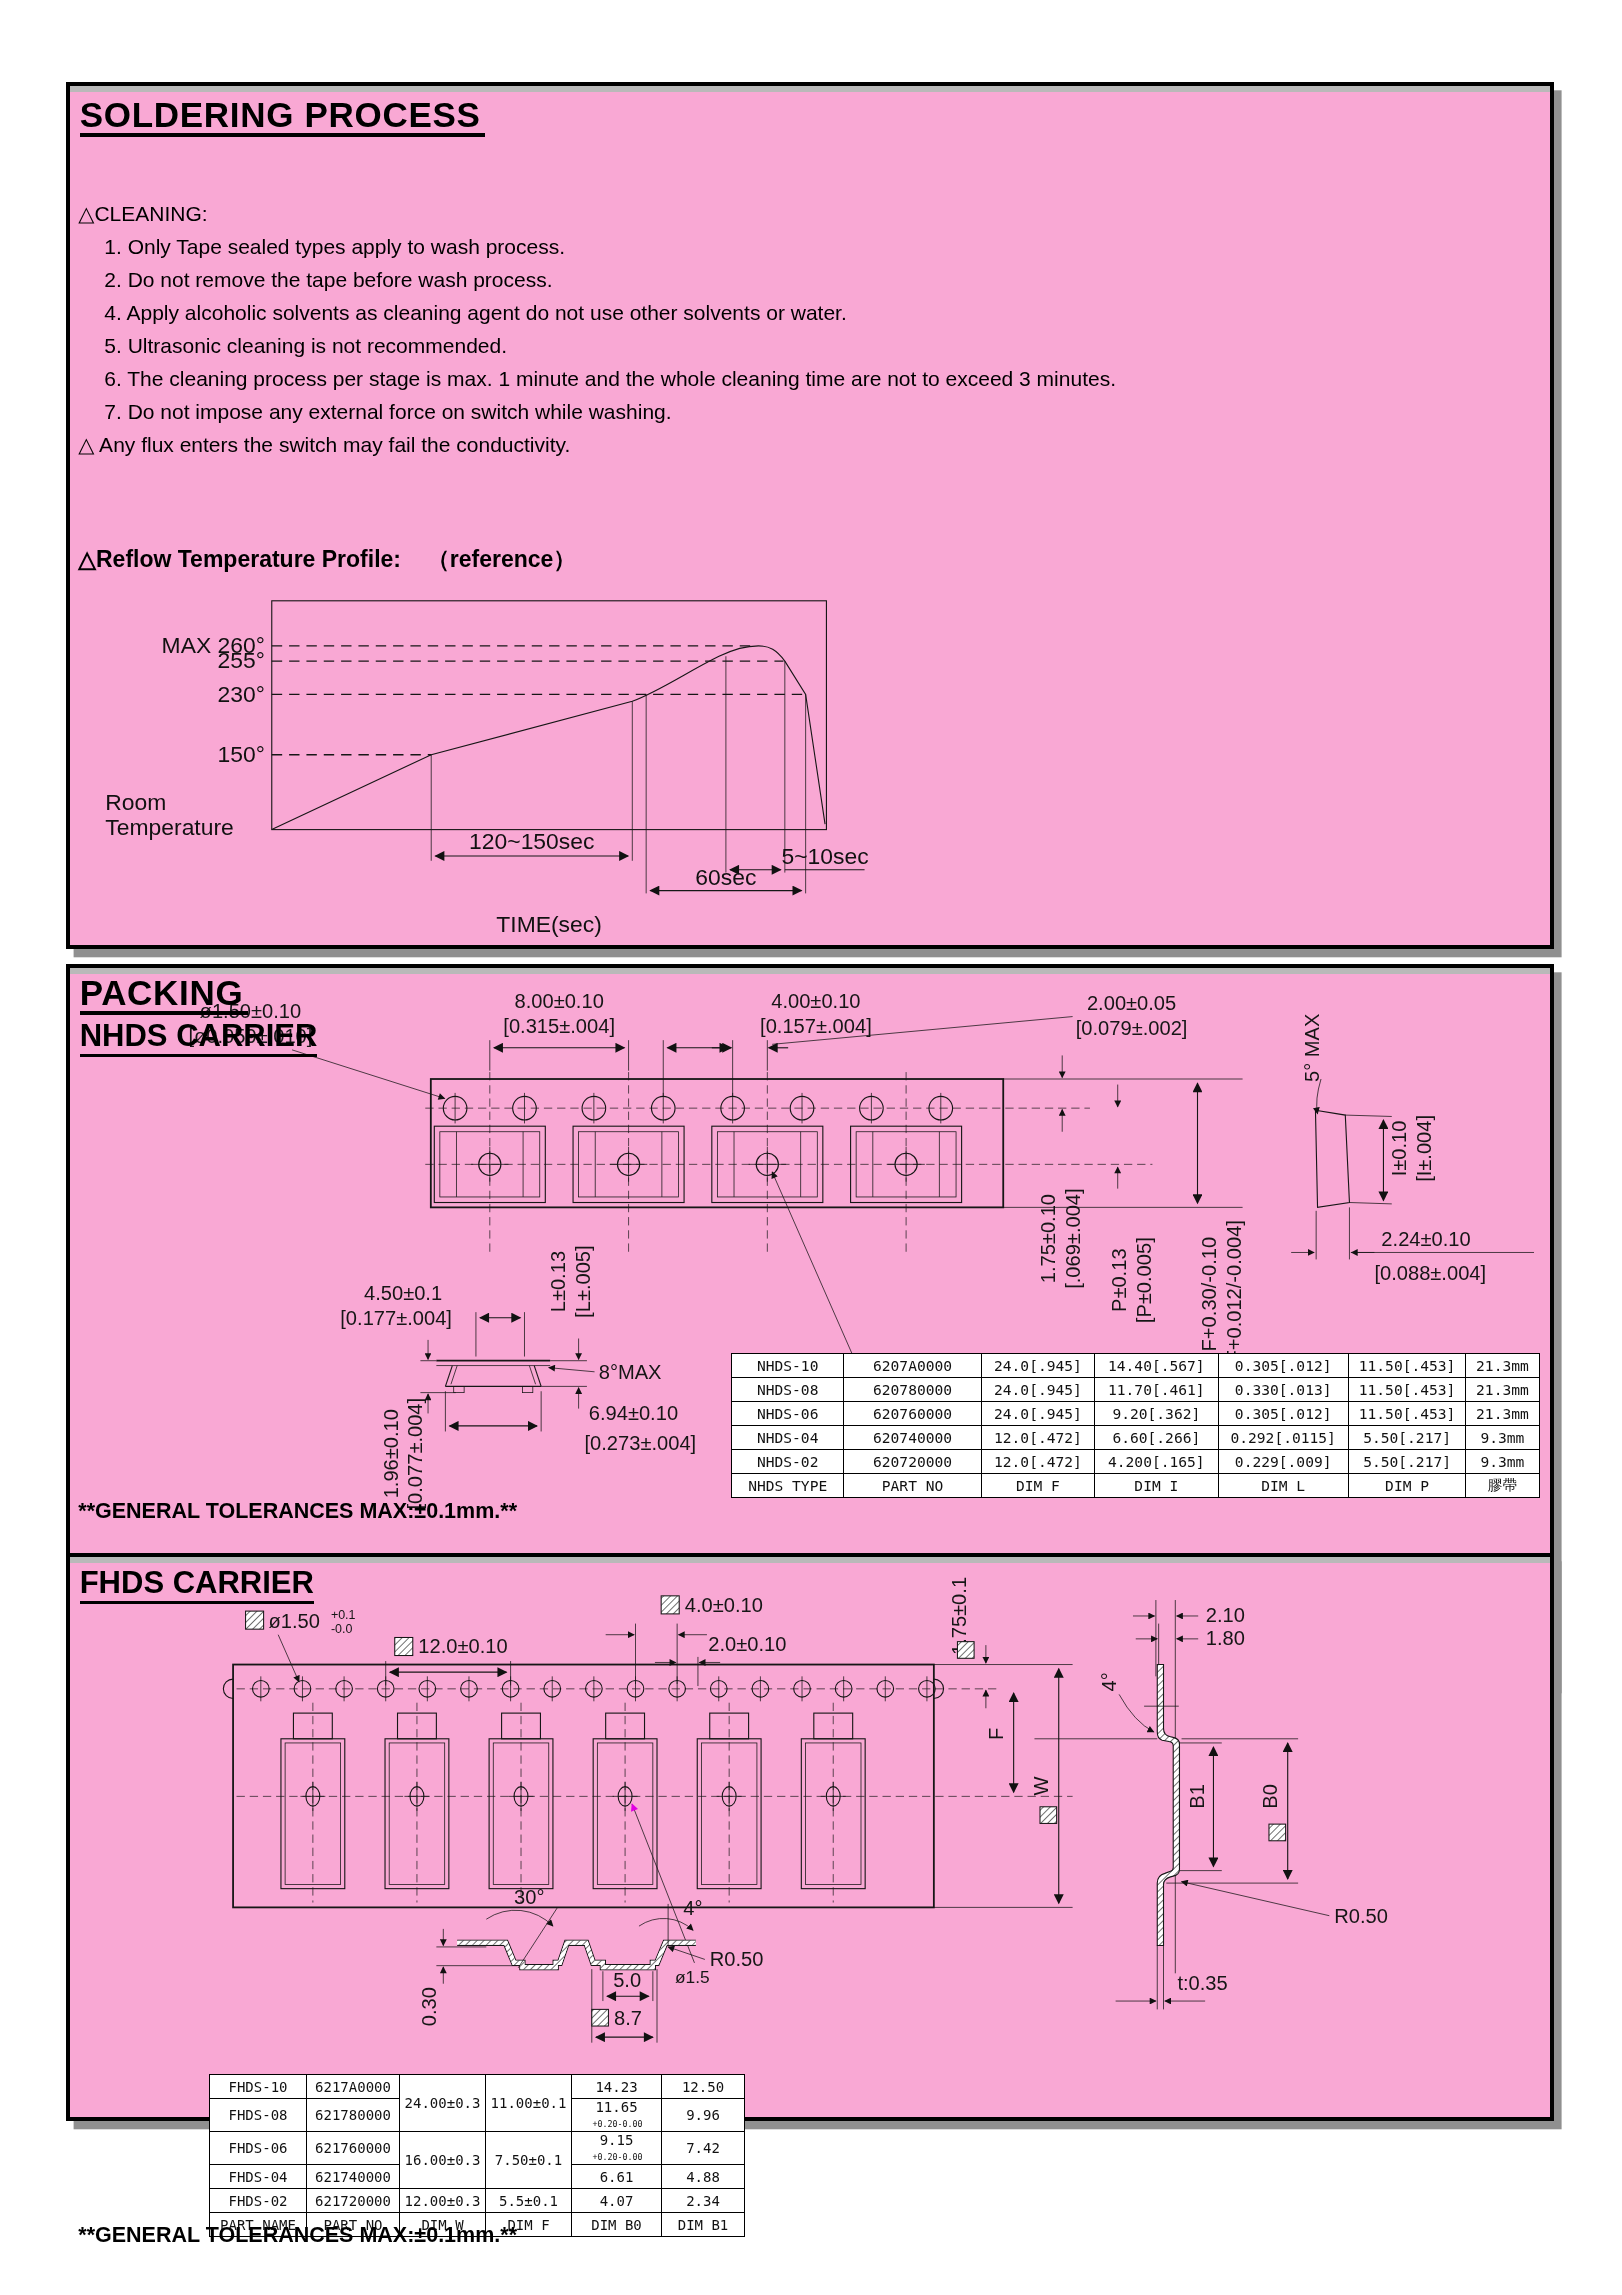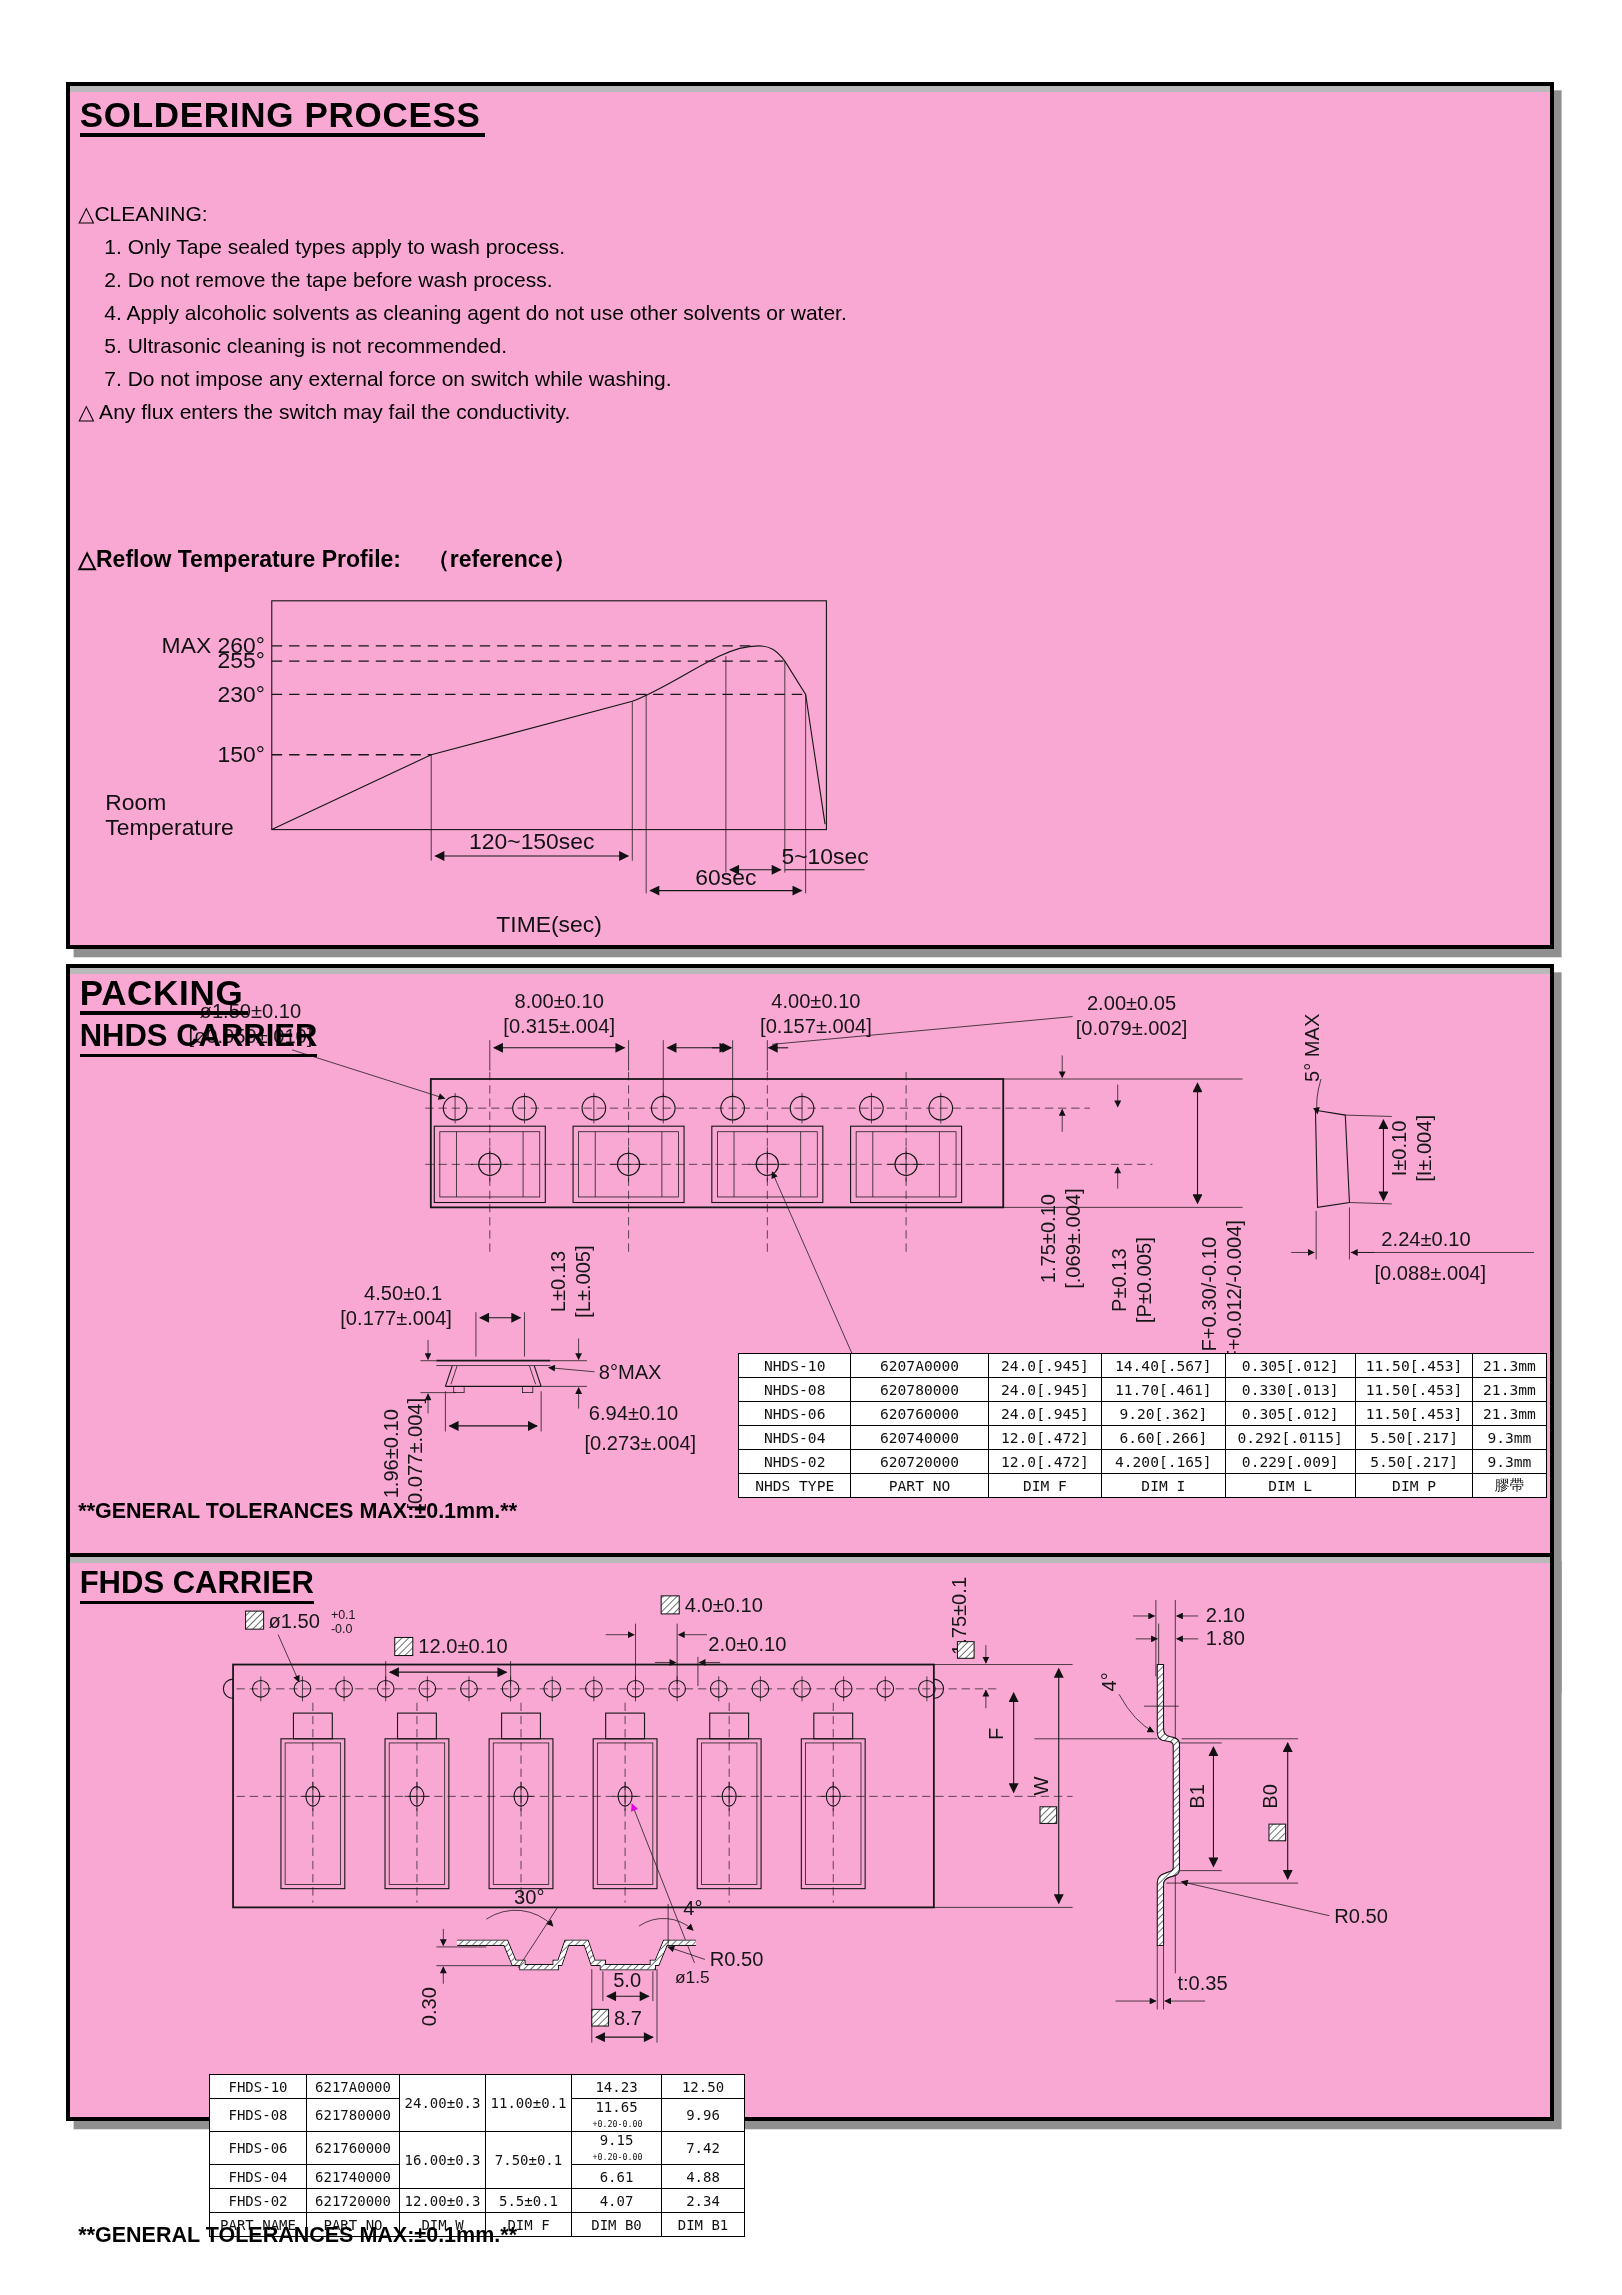--- a/index.html
+++ b/index.html
@@ -44,20 +44,21 @@
 
   <div class="panel" id="p1">
     <div class="h1">SOLDERING PROCESS</div>
 
     <div class="notes">
       <div>△CLEANING:</div>
       <div class="item">1. Only Tape sealed types apply to wash process.</div>
       <div class="item">2. Do not remove the tape before wash process.</div>
       <div class="item">4. Apply alcoholic solvents as cleaning agent do not use other solvents or water.</div>
       <div class="item">5. Ultrasonic cleaning is not recommended.</div>
+      <div class="item">6. The cleaning process per stage is max. 1 minute and the whole cleaning time are not to exceed 3 minutes.</div>
       <div class="item">7. Do not impose any external force on switch while washing.</div>
       <div>△ Any flux enters the switch may fail the conductivity.</div>
     </div>
 
     <div class="reflow-h">
       <span>△Reflow Temperature Profile:</span>
       <span style="margin-left:19.4px">（reference）</span>
     </div>
 
     <svg style="left:28px;top:494px;" width="819" height="364" viewBox="0 0 1180 525">
@@ -239,21 +240,21 @@
         <line class="lnt" x1="528" y1="566" x2="505" y2="566"></line>
         <line class="lnt" x1="556" y1="612" x2="505" y2="612"></line>
         <path class="lnt" d="M516,536 V564" marker-end="url(#ar-n)"></path>
         <path class="lnt" d="M516,642 V614" marker-end="url(#ar-n)"></path>
         <text class="dt" transform="rotate(-90 472 700)" x="472" y="700" text-anchor="middle">1.96±0.10</text>
         <text class="dt" transform="rotate(-90 508 700)" x="508" y="700" text-anchor="middle">[0.077±.004]</text>
       </g>
     </svg>
 
     
-    <table class="ntab" style="left:661px;top:385px;margin-left:7px;">
+    <table class="ntab" style="left:661px;top:385px;">
       <tbody>
           <tr>
         <td style="width:103px">NHDS-10</td>
         <td style="width:128px">6207A0000</td>
         <td style="width:104px">24.0[.945]</td>
         <td style="width:114px">14.40[.567]</td>
         <td style="width:121px">0.305[.012]</td>
         <td style="width:108px">11.50[.453]</td>
         <td style="width:64px">21.3mm</td>
       </tr>

